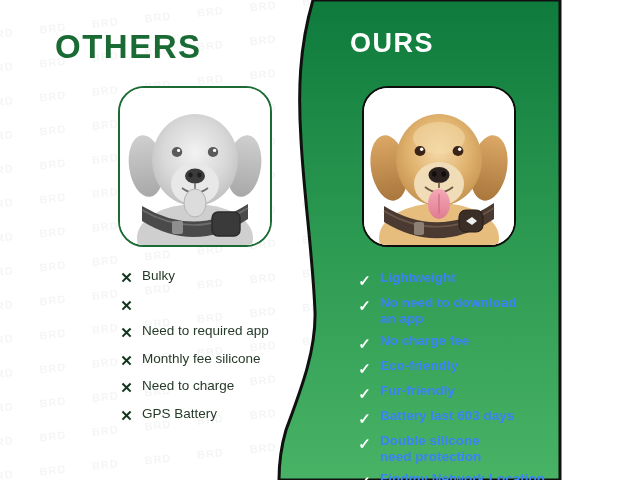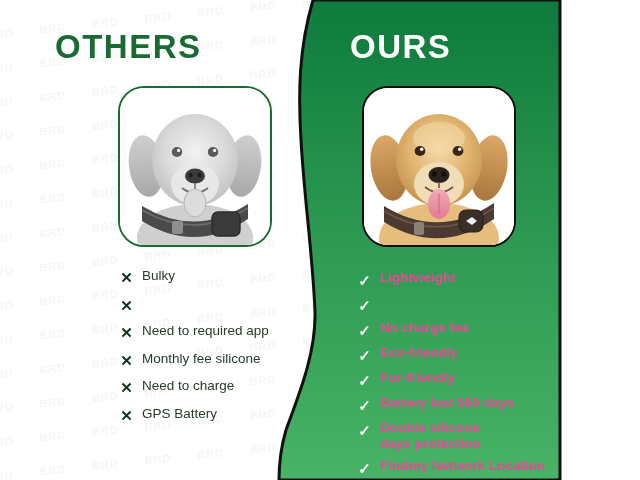--- a/index.html
+++ b/index.html
@@ -31,21 +31,21 @@
   
   .title{
     position:absolute;margin:0;font-weight:700;letter-spacing:1.5px;
   }
   #title-others{
     left:55px;top:28px;width:200px;
     font-size:33px;color:#1a6b33;
   }
   #title-ours{
     left:350px;top:28px;width:200px;
-    font-size:33px;color:#ffffff;
+    font-size:27px;color:#ffffff;
   }
 
   
   .photo-frame{
     position:absolute;border-radius:26px;overflow:hidden;
     background:#ffffff;
   }
   #photo-others{
     left:118px;top:86px;width:150px;height:157px;
     border:2px solid #1c6b35;
@@ -73,21 +73,21 @@
     font-size:15px;color:#12341c;margin-top:2px;
   }
   #list-ours .mark{
     font-size:15px;color:#ffffff;margin-top:3px;
   }
   .label{margin-left:7px;}
   #list-others .label{
     font-size:13.5px;color:#273b2b;font-weight:400;line-height:1.15;
   }
   #list-ours .label{
-    font-size:13.5px;color:#ec4899;font-weight:600;line-height:1.15;
+    font-size:13.5px;color:#3b82f6;font-weight:600;line-height:1.15;
   }
   .label .l2{display:block;}
 </style>
 </head>
 <body>
 
 <div id="canvas">
 
   <div class="watermark" id="watermark">
       <div class="wm-row"><span>BRD</span><span>BRD</span><span>BRD</span><span>BRD</span><span>BRD</span><span>BRD</span><span>BRD</span></div>
@@ -254,40 +254,41 @@
     </svg>
   </div>
 
   <div class="list" id="list-ours">
       <div class="row">
         <span class="mark">✓</span>
         <span class="label">Lightweight</span>
       </div>
       <div class="row">
         <span class="mark">✓</span>
+        <span class="label">No need to download<span class="l2">an app</span></span>
       </div>
       <div class="row">
         <span class="mark">✓</span>
         <span class="label">No charge fee</span>
       </div>
       <div class="row">
         <span class="mark">✓</span>
         <span class="label">Eco-friendly</span>
       </div>
       <div class="row">
         <span class="mark">✓</span>
         <span class="label">Fur-friendly</span>
       </div>
       <div class="row">
         <span class="mark">✓</span>
-        <span class="label">Battery last 560 days</span>
-      </div>
-      <div class="row">
-        <span class="mark">✓</span>
-        <span class="label">Double silicone<span class="l2">days protection</span></span>
+        <span class="label">Battery last 603 days</span>
+      </div>
+      <div class="row">
+        <span class="mark">✓</span>
+        <span class="label">Double silicone<span class="l2">need protection</span></span>
       </div>
       <div class="row">
         <span class="mark">✓</span>
         <span class="label">Findmy Network Location</span>
       </div>
     </div>
 
 </div>
 
 </body></html>

